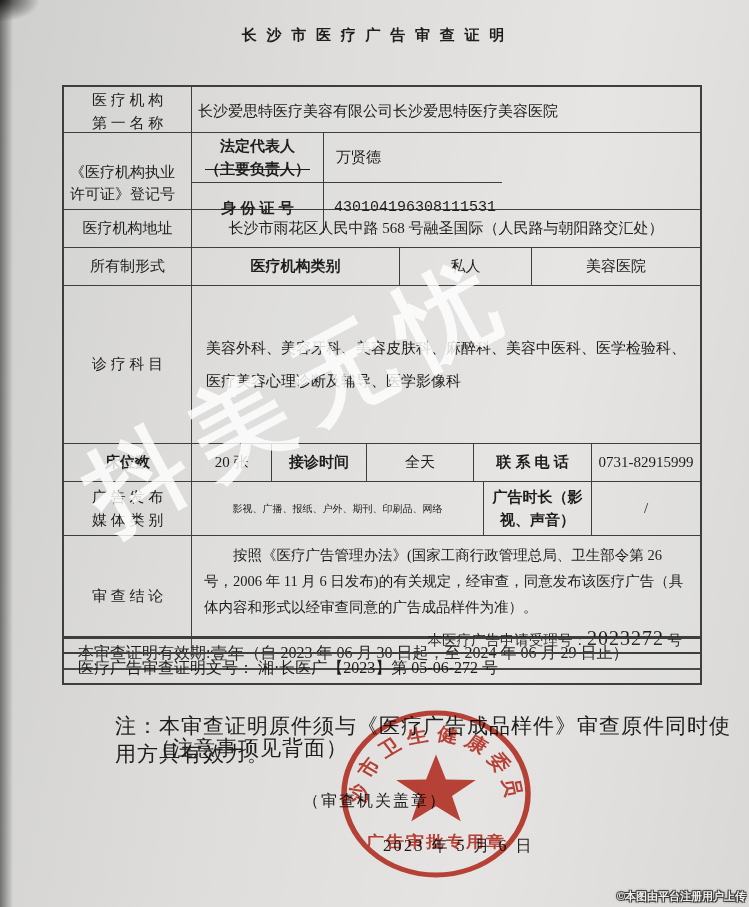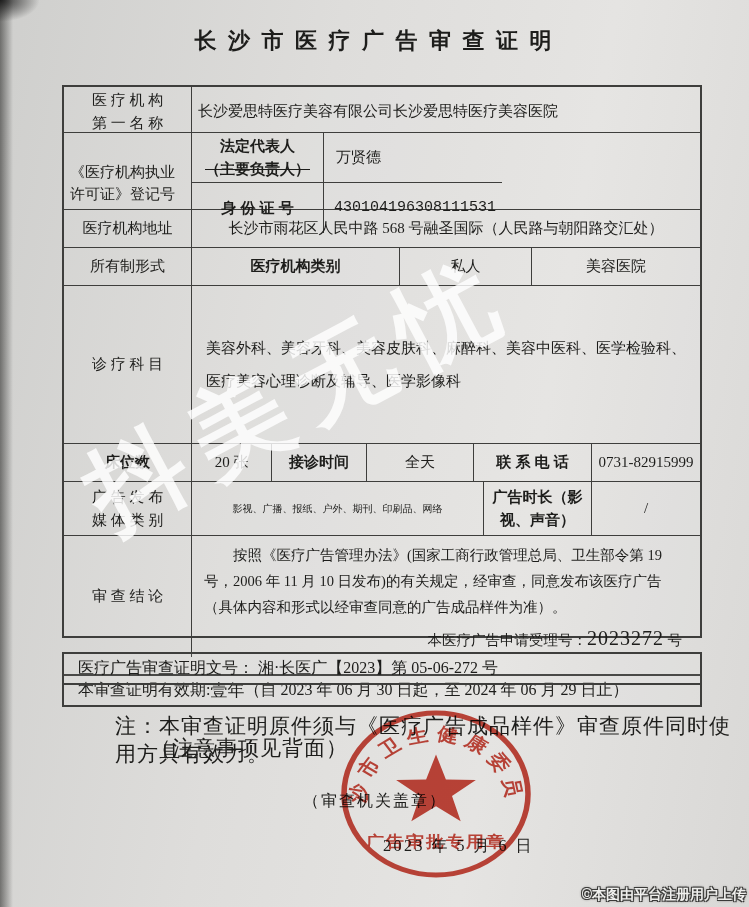--- a/index.html
+++ b/index.html
@@ -12,21 +12,21 @@
     background: linear-gradient(100deg, #cfcfcd 0%, #dedddb 38%, #e5e4e2 68%, #d9d8d6 100%);
     font-family: "Liberation Serif", "DejaVu Serif", serif;
     color: #1d1d1b;
   }
   .edge-left { position:absolute; left:0; top:0; bottom:0; width:13px;
     background: linear-gradient(to right, rgba(30,30,28,.55), rgba(30,30,28,0)); }
   .corner-shadow { position:absolute; left:0; top:0; width:40px; height:22px;
     background: radial-gradient(ellipse at 0 0, rgba(15,15,15,.85), rgba(15,15,15,0) 70%); }
 
   .title { position:absolute; top:26px; left:0; right:0; text-align:center;
-    font-size:22px; font-weight:bold; letter-spacing:3px; }
+    font-size:15px; font-weight:bold; letter-spacing:3px; }
 
   .doc-table { position:absolute; left:62px; top:85px; width:640px;
     border:2px solid #3e3e3c; background: rgba(255,255,255,0.06); }
   .row { display:grid; border-bottom:1.5px solid #3e3e3c; }
   .row:last-child { border-bottom:none; }
   .c { border-right:1.5px solid #3e3e3c; display:flex; align-items:center;
     justify-content:center; text-align:center; padding:2px 6px; font-size:15px; line-height:1.5; }
   .c:last-child { border-right:none; }
   .c.left { justify-content:flex-start; text-align:left; }
   .c.bold { font-weight:bold; font-family:"Liberation Sans","DejaVu Sans",sans-serif; font-size:15px; }
@@ -52,21 +52,21 @@
 
   .stamp { position:absolute; left:336px; top:706px; width:200px; height:176px;
     mix-blend-mode: multiply; opacity:.92; }
   .stamp svg { width:100%; height:100%; }
 
   .watermark { position:absolute; left:95px; top:438px; transform:rotate(-28deg);
     transform-origin:0 50%; font-size:98px; font-weight:bold; letter-spacing:18px;
     color:rgba(255,255,255,0.82); font-family:"Liberation Sans","DejaVu Sans",sans-serif;
     white-space:nowrap; pointer-events:none; }
 
-  .credit { position:absolute; right:3px; bottom:3px; font-size:14px; font-weight:bold;
+  .credit { position:absolute; right:3px; bottom:3px; font-size:11px; font-weight:bold;
     font-family:"Liberation Sans","DejaVu Sans",sans-serif; color:#efefed;
     text-shadow:-1px -1px 0 #3a3a38, 1px -1px 0 #3a3a38, -1px 1px 0 #3a3a38, 1px 1px 0 #3a3a38, 0 0 3px #222; }
 </style>
 </head>
 <body>
 
 <div class="page">
   <div class="edge-left"></div>
   <div class="corner-shadow"></div>
 
@@ -131,29 +131,29 @@
         <span>媒 体 类 别</span>
       </div>
       <div class="c" style="font-size:10px;">影视、广播、报纸、户外、期刊、印刷品、网络</div>
       <div class="c bold">广告时长（影视、声音）</div>
       <div class="c">/</div>
     </div>
 
     <div class="row" style="grid-template-columns:128px 1fr; height:100px;">
       <div class="c">审 查 结 论</div>
       <div class="c concl">
-        <p>按照《医疗广告管理办法》(国家工商行政管理总局、卫生部令第 19 号，2006 年 11 月 10 日发布)的有关规定，经审查，同意发布该医疗广告（具体内容和形式以经审查同意的广告成品样件为准）。</p>
+        <p>按照《医疗广告管理办法》(国家工商行政管理总局、卫生部令第 26 号，2006 年 11 月 6 日发布)的有关规定，经审查，同意发布该医疗广告（具体内容和形式以经审查同意的广告成品样件为准）。</p>
         <div class="receipt">
           <span>本医疗广告申请受理号：</span><span class="num">2023272</span><span> 号</span>
         </div>
       </div>
     </div>
   </div>
 
-  <div class="wide-box" style="top:674px;">
+  <div class="wide-box" style="top:637px;">
     <span>本审查证明有效期:</span>
       <span class="term">壹年</span>
       <span>（自 2023 年 06 月 30 日起，至 2024 年 06 月 29 日止）</span>
   </div>
 
   <div class="wide-box" style="top:652px;">
     <span>医疗广告审查证明文号：</span>&nbsp;<span>湘·长医广【2023】第 05-06-272 号</span>
   </div>
 
   <div class="note" style="left:115px; top:712px;">注：本审查证明原件须与《医疗广告成品样件》审查原件同时使用方具有效力。</div>

